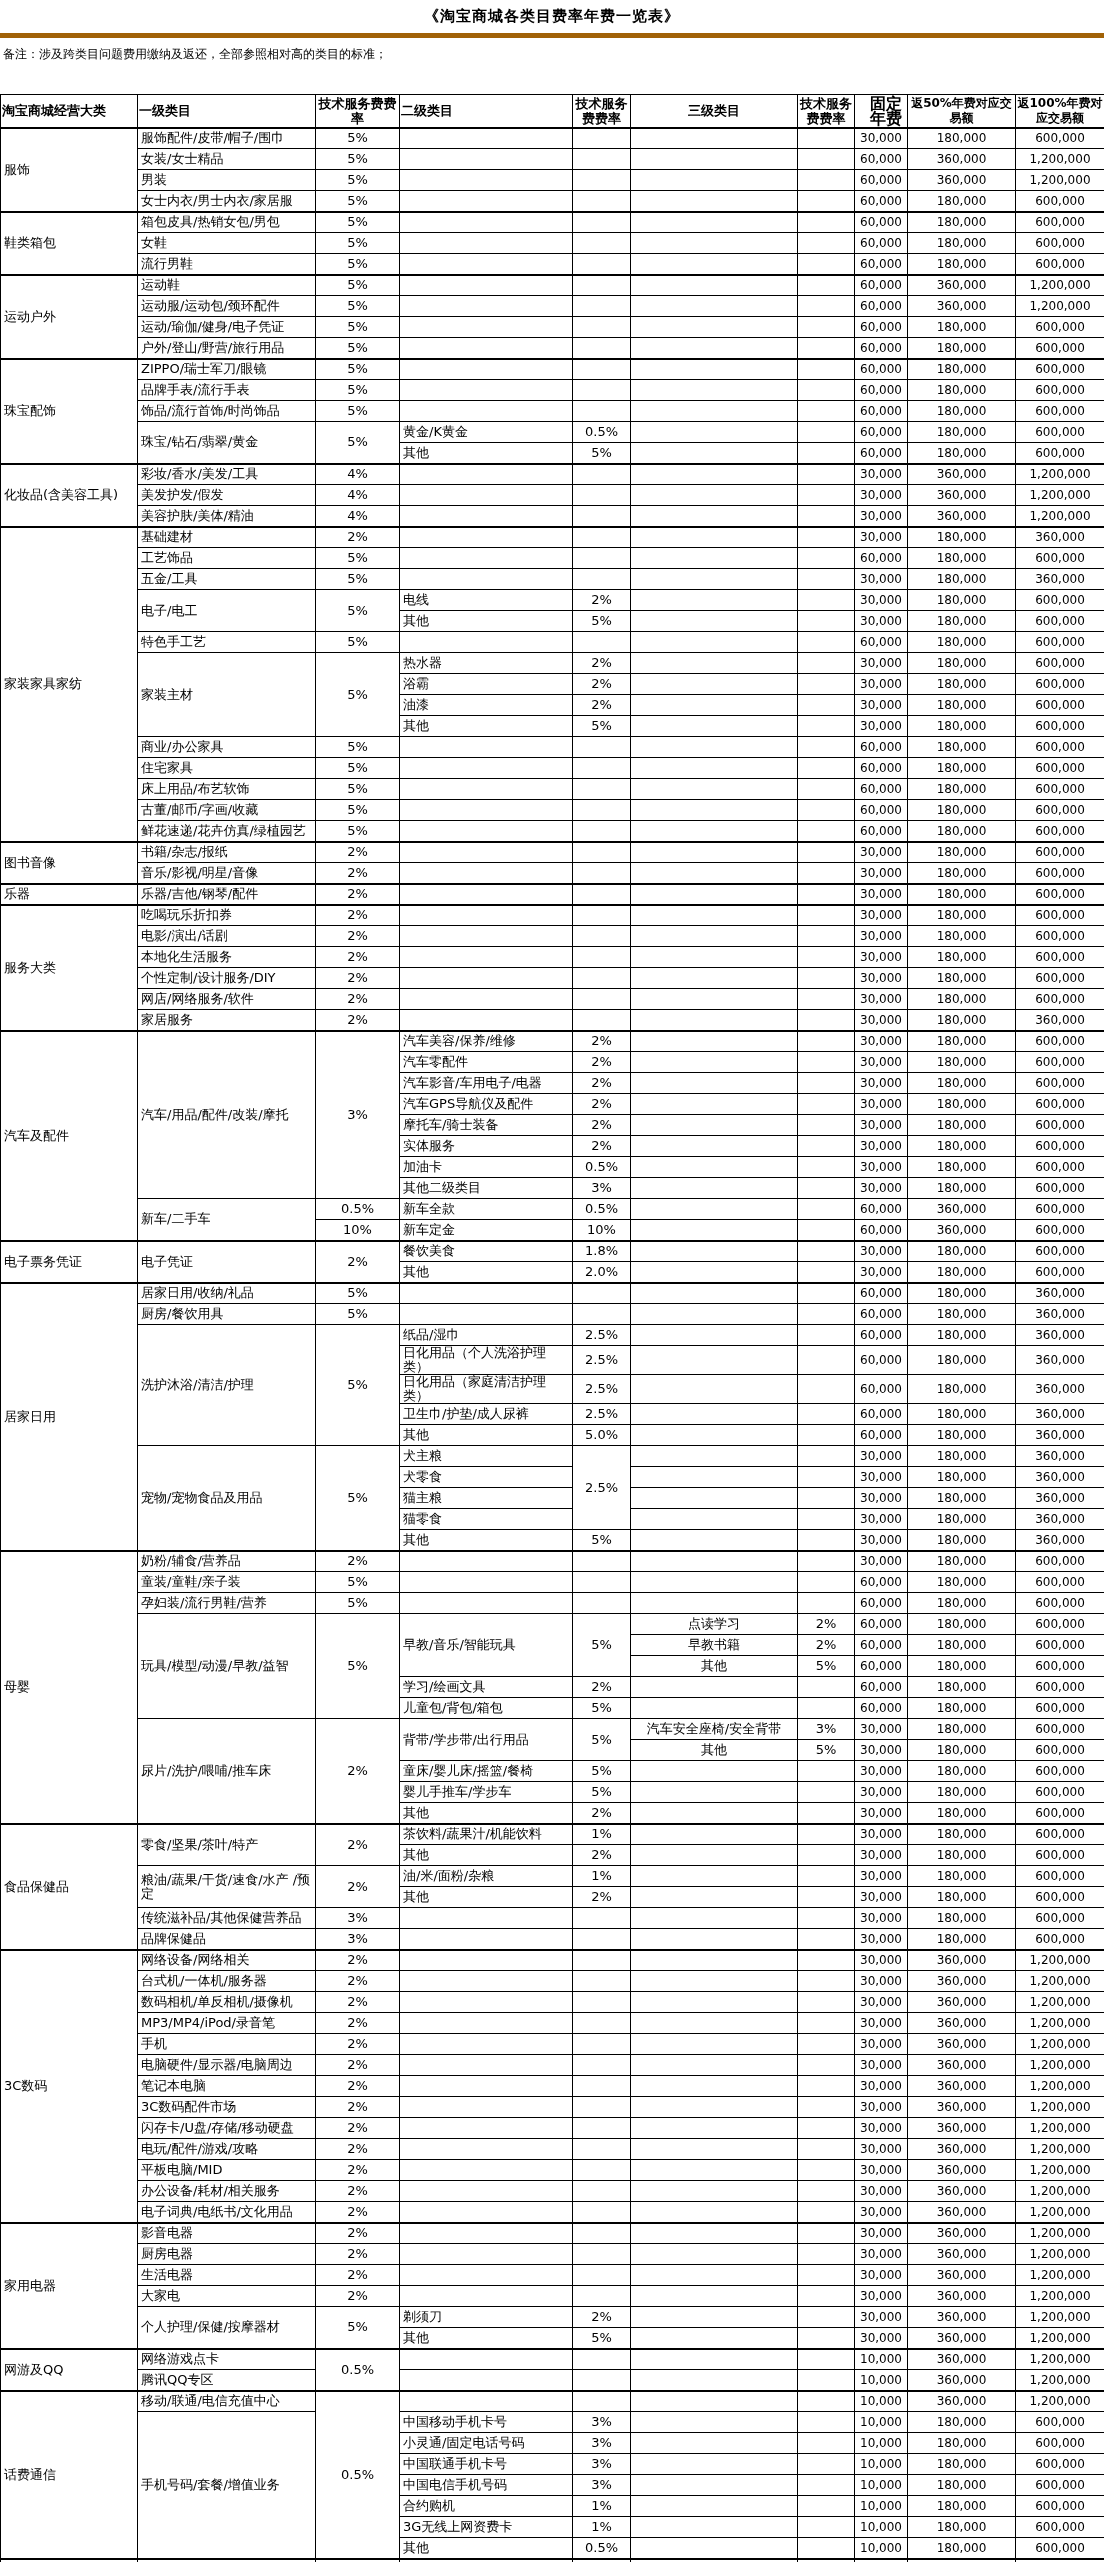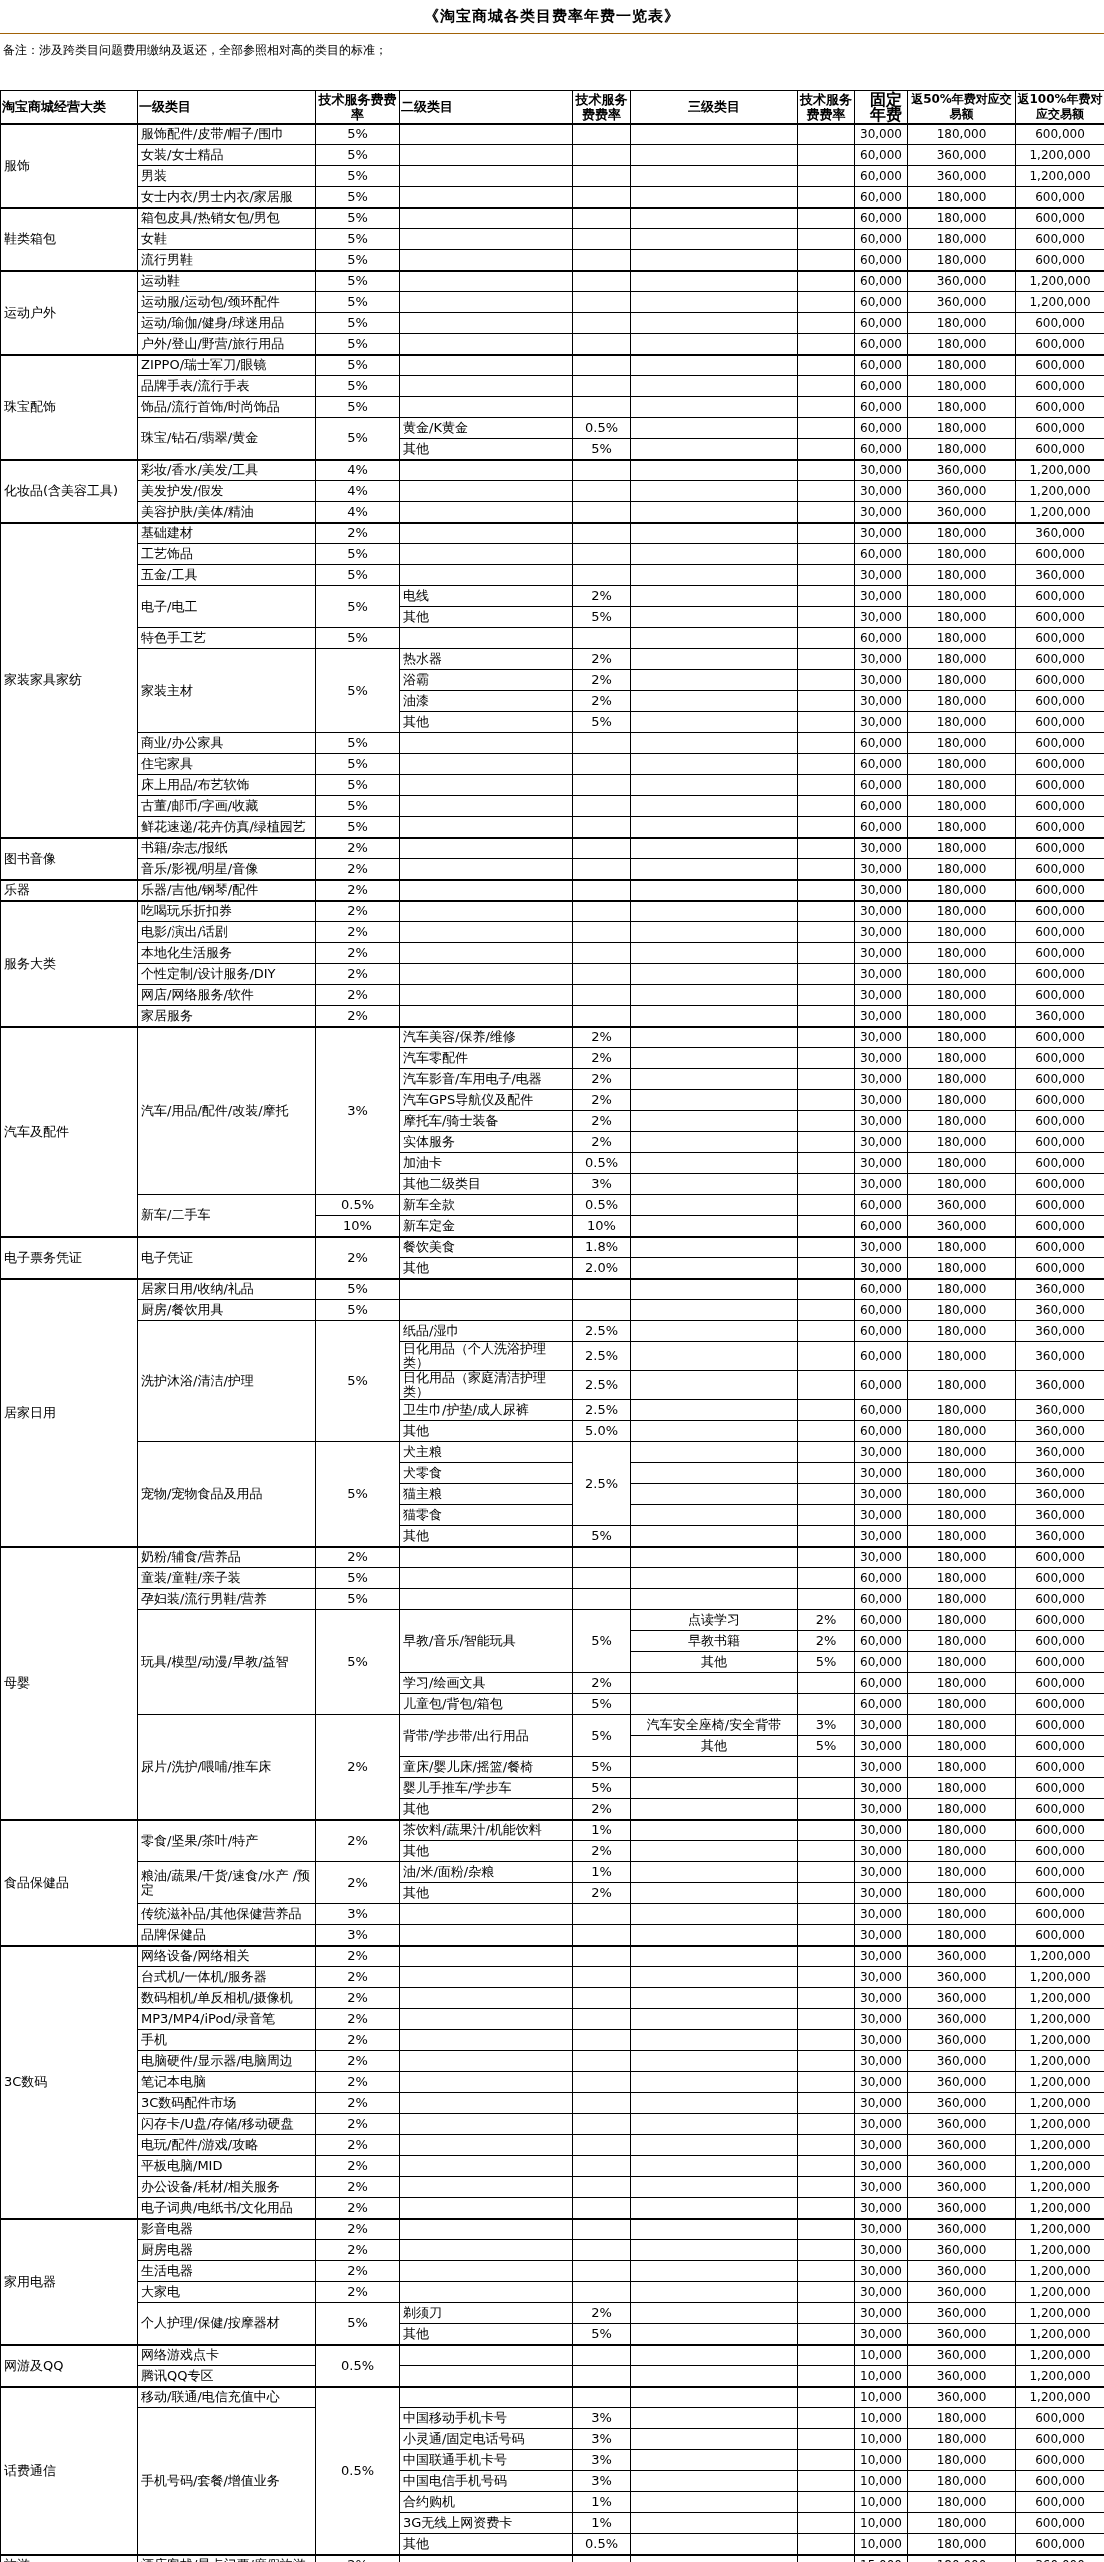--- a/index.html
+++ b/index.html
@@ -1,19 +1,19 @@
 <!DOCTYPE html>
 <html><head>
 <meta charset="utf-8">
 <style>
   html,body{margin:0;padding:0;}
   body{width:1104px;height:2562px;background:#ffffff;color:#000;
        font-family:"DejaVu Sans","Liberation Sans",sans-serif;}
   .title-bar{height:33px;line-height:33px;text-align:center;font-size:15px;
-             font-weight:bold;border-bottom:1px solid #a16207;letter-spacing:1px;}
+             font-weight:bold;border-bottom:5px solid #a16207;letter-spacing:1px;}
   .notes{padding:5px 16px 0 0;font-size:12px;line-height:23px;height:51px;}
   .note-line1{padding-left:3px;}
   .note-line2{padding-left:40px;}
   table{border-collapse:collapse;table-layout:fixed;width:1104px;}
   th,td{border:1px solid #000;overflow:hidden;padding:0 3px;
         font-size:13px;vertical-align:middle;box-sizing:border-box;}
   thead th{height:33px;font-size:13px;font-weight:bold;text-align:center;
            line-height:15px;padding:0 1px;background:#fff;}
   thead th.c8{font-size:16px;}
   tbody td{height:21px;line-height:14px;}
@@ -157,21 +157,21 @@
         <td class="c3">5%</td>
         <td class="c4"></td>
         <td class="c5"></td>
         <td class="c6"></td>
         <td class="c7"></td>
         <td class="c8">60,000</td>
         <td class="c9">360,000</td>
         <td class="c10">1,200,000</td>
       </tr>
       <tr>
-        <td class="c2">运动/瑜伽/健身/球迷用品</td>
+        <td class="c2">运动/瑜伽/健身/电子凭证</td>
         <td class="c3">5%</td>
         <td class="c4"></td>
         <td class="c5"></td>
         <td class="c6"></td>
         <td class="c7"></td>
         <td class="c8">60,000</td>
         <td class="c9">180,000</td>
         <td class="c10">600,000</td>
       </tr>
       <tr>

